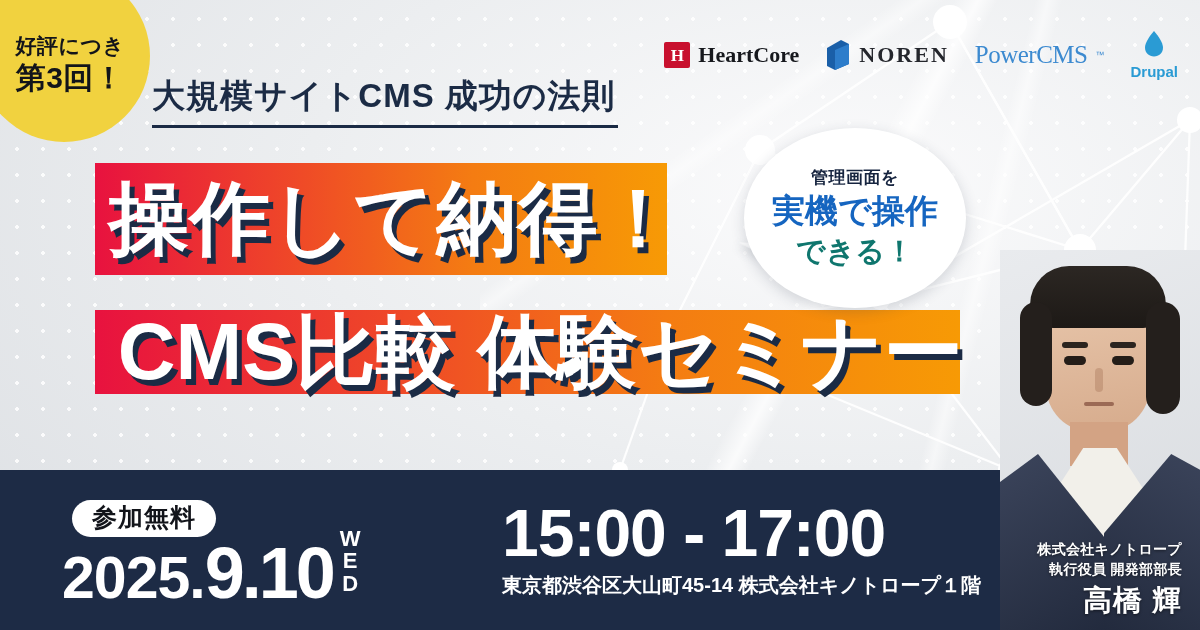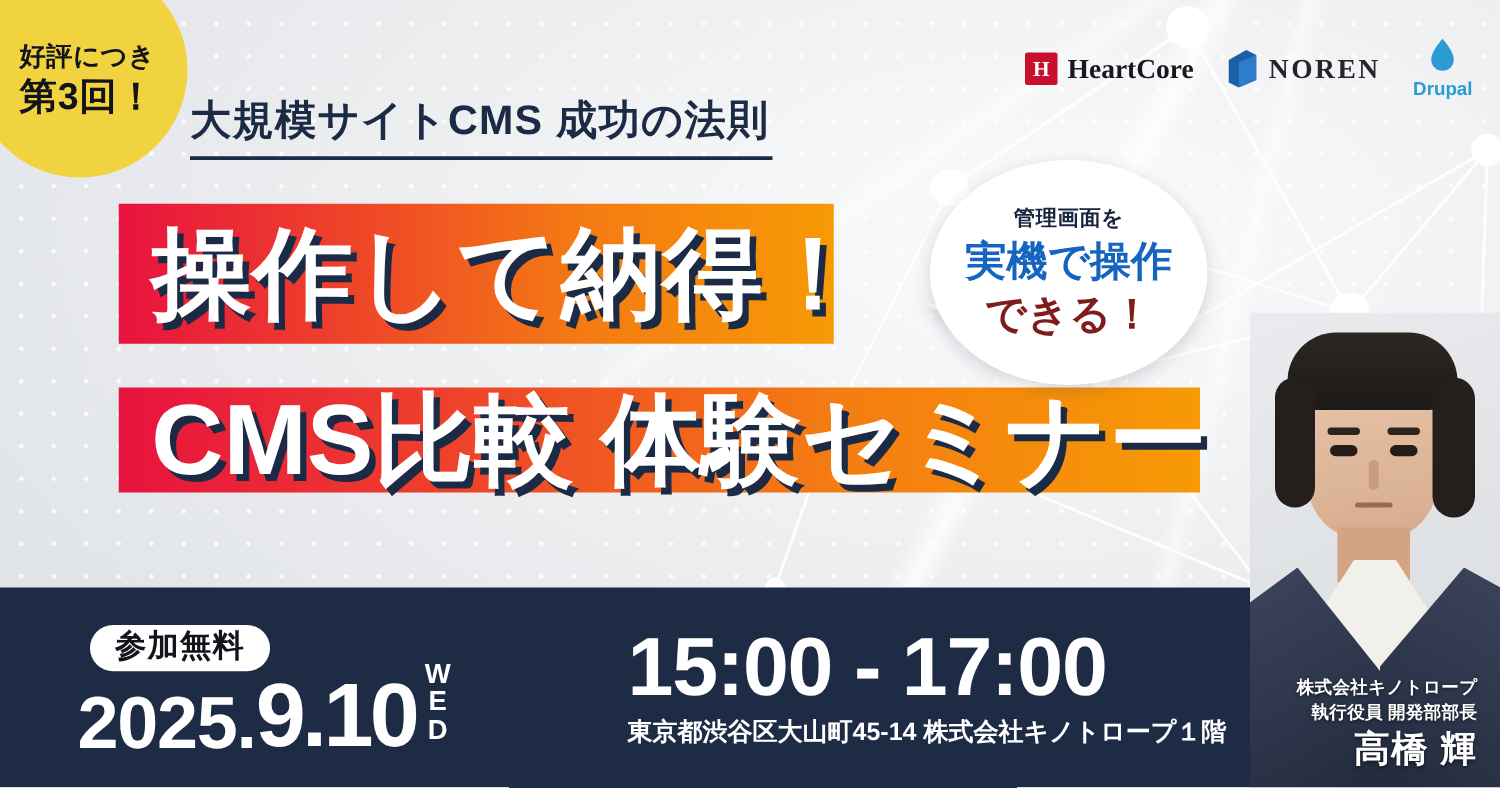--- a/index.html
+++ b/index.html
@@ -65,21 +65,21 @@
   .subtitle-wrap{position:absolute;left:152px;top:74px;}
   .subtitle{
     font-size:33px;font-weight:800;color:#1b2b45;letter-spacing:1px;white-space:nowrap;
   }
   .subtitle-rule{margin-top:6px;height:3px;background:#1b2b45;width:466px;}
 
   
   .band{
     position:absolute;
     background:linear-gradient(90deg,#e8123f 0%,#ef4a27 36%,#f47c12 66%,#f79a05 100%);
-    display:flex;align-items:center;
+    display:flex;align-items:center;justify-content:center;
   }
   .band1{left:95px;top:163px;width:572px;height:112px;}
   .band2{left:95px;top:310px;width:865px;height:84px;}
   .band-text{
     color:#ffffff;font-weight:800;white-space:nowrap;
     text-shadow:5px 6px 0 #1b2b45;
     padding-left:26px;line-height:1;
   }
   .band1 .band-text{font-size:80px;letter-spacing:1px;}
   .band2 .band-text{font-size:80px;letter-spacing:0px;}
@@ -95,21 +95,21 @@
   .bubble-tail{
     position:absolute;left:738px;top:243px;width:0;height:0;
     border-top:16px solid #ffffff;
     border-left:34px solid transparent;
     border-bottom:26px solid transparent;
     transform:rotate(2deg);
     filter:drop-shadow(-2px 4px 5px rgba(40,50,70,0.16));
   }
   .bb-l1{font-size:17px;font-weight:800;color:#16243f;letter-spacing:0.5px;line-height:1.2;}
   .bb-l2{font-size:33px;font-weight:800;color:#1565c0;letter-spacing:0px;line-height:1.2;margin:3px 0;}
-  .bb-l3{font-size:33px;font-weight:800;color:#7f1d1d;letter-spacing:0px;line-height:1.2;}
+  .bb-l3{font-size:29px;font-weight:800;color:#0f766e;letter-spacing:0px;line-height:1.2;}
 
   
   .photo{
     position:absolute;right:0;top:250px;width:200px;height:380px;overflow:hidden;
   }
   .photo .bg{position:absolute;inset:0;background:linear-gradient(160deg,#e9ebee 0%,#d7dade 100%);}
   .photo .hair{
     position:absolute;left:22px;top:18px;width:152px;height:128px;border-radius:76px 76px 54px 54px;
     background:linear-gradient(175deg,#3a3530 0%,#241f1c 70%);
   }
@@ -225,20 +225,24 @@
         </span>
       <span class="hc-text">HeartCore</span>
     </div>
     <div class="logo">
       <svg width="26" height="30" viewBox="0 0 26 30">
         <polygon points="2,8 16,0 24,4 24,24 10,30 2,26" fill="#1a5fa8"></polygon>
         <polygon points="10,30 10,10 24,4 24,24" fill="#2d7dcb"></polygon>
       </svg>
       <span class="nr-text">NOREN</span>
     </div>
+    <div class="logo">
+      <span class="pc-text">PowerCMS</span>
+      <span class="pc-tm">™</span>
+    </div>
     <div class="dr-wrap">
       <svg width="24" height="28" viewBox="0 0 24 28">
         <path d="M12 1 C12 1 3 11 3 17.5 C3 22.8 7 26.5 12 26.5 C17 26.5 21 22.8 21 17.5 C21 11 12 1 12 1 Z" fill="#2a9bd4"></path>
       </svg>
       <span class="dr-text">Drupal</span>
     </div>
   </div>
 
   <div class="subtitle-wrap">
     <div class="subtitle">大規模サイトCMS 成功の法則</div>

